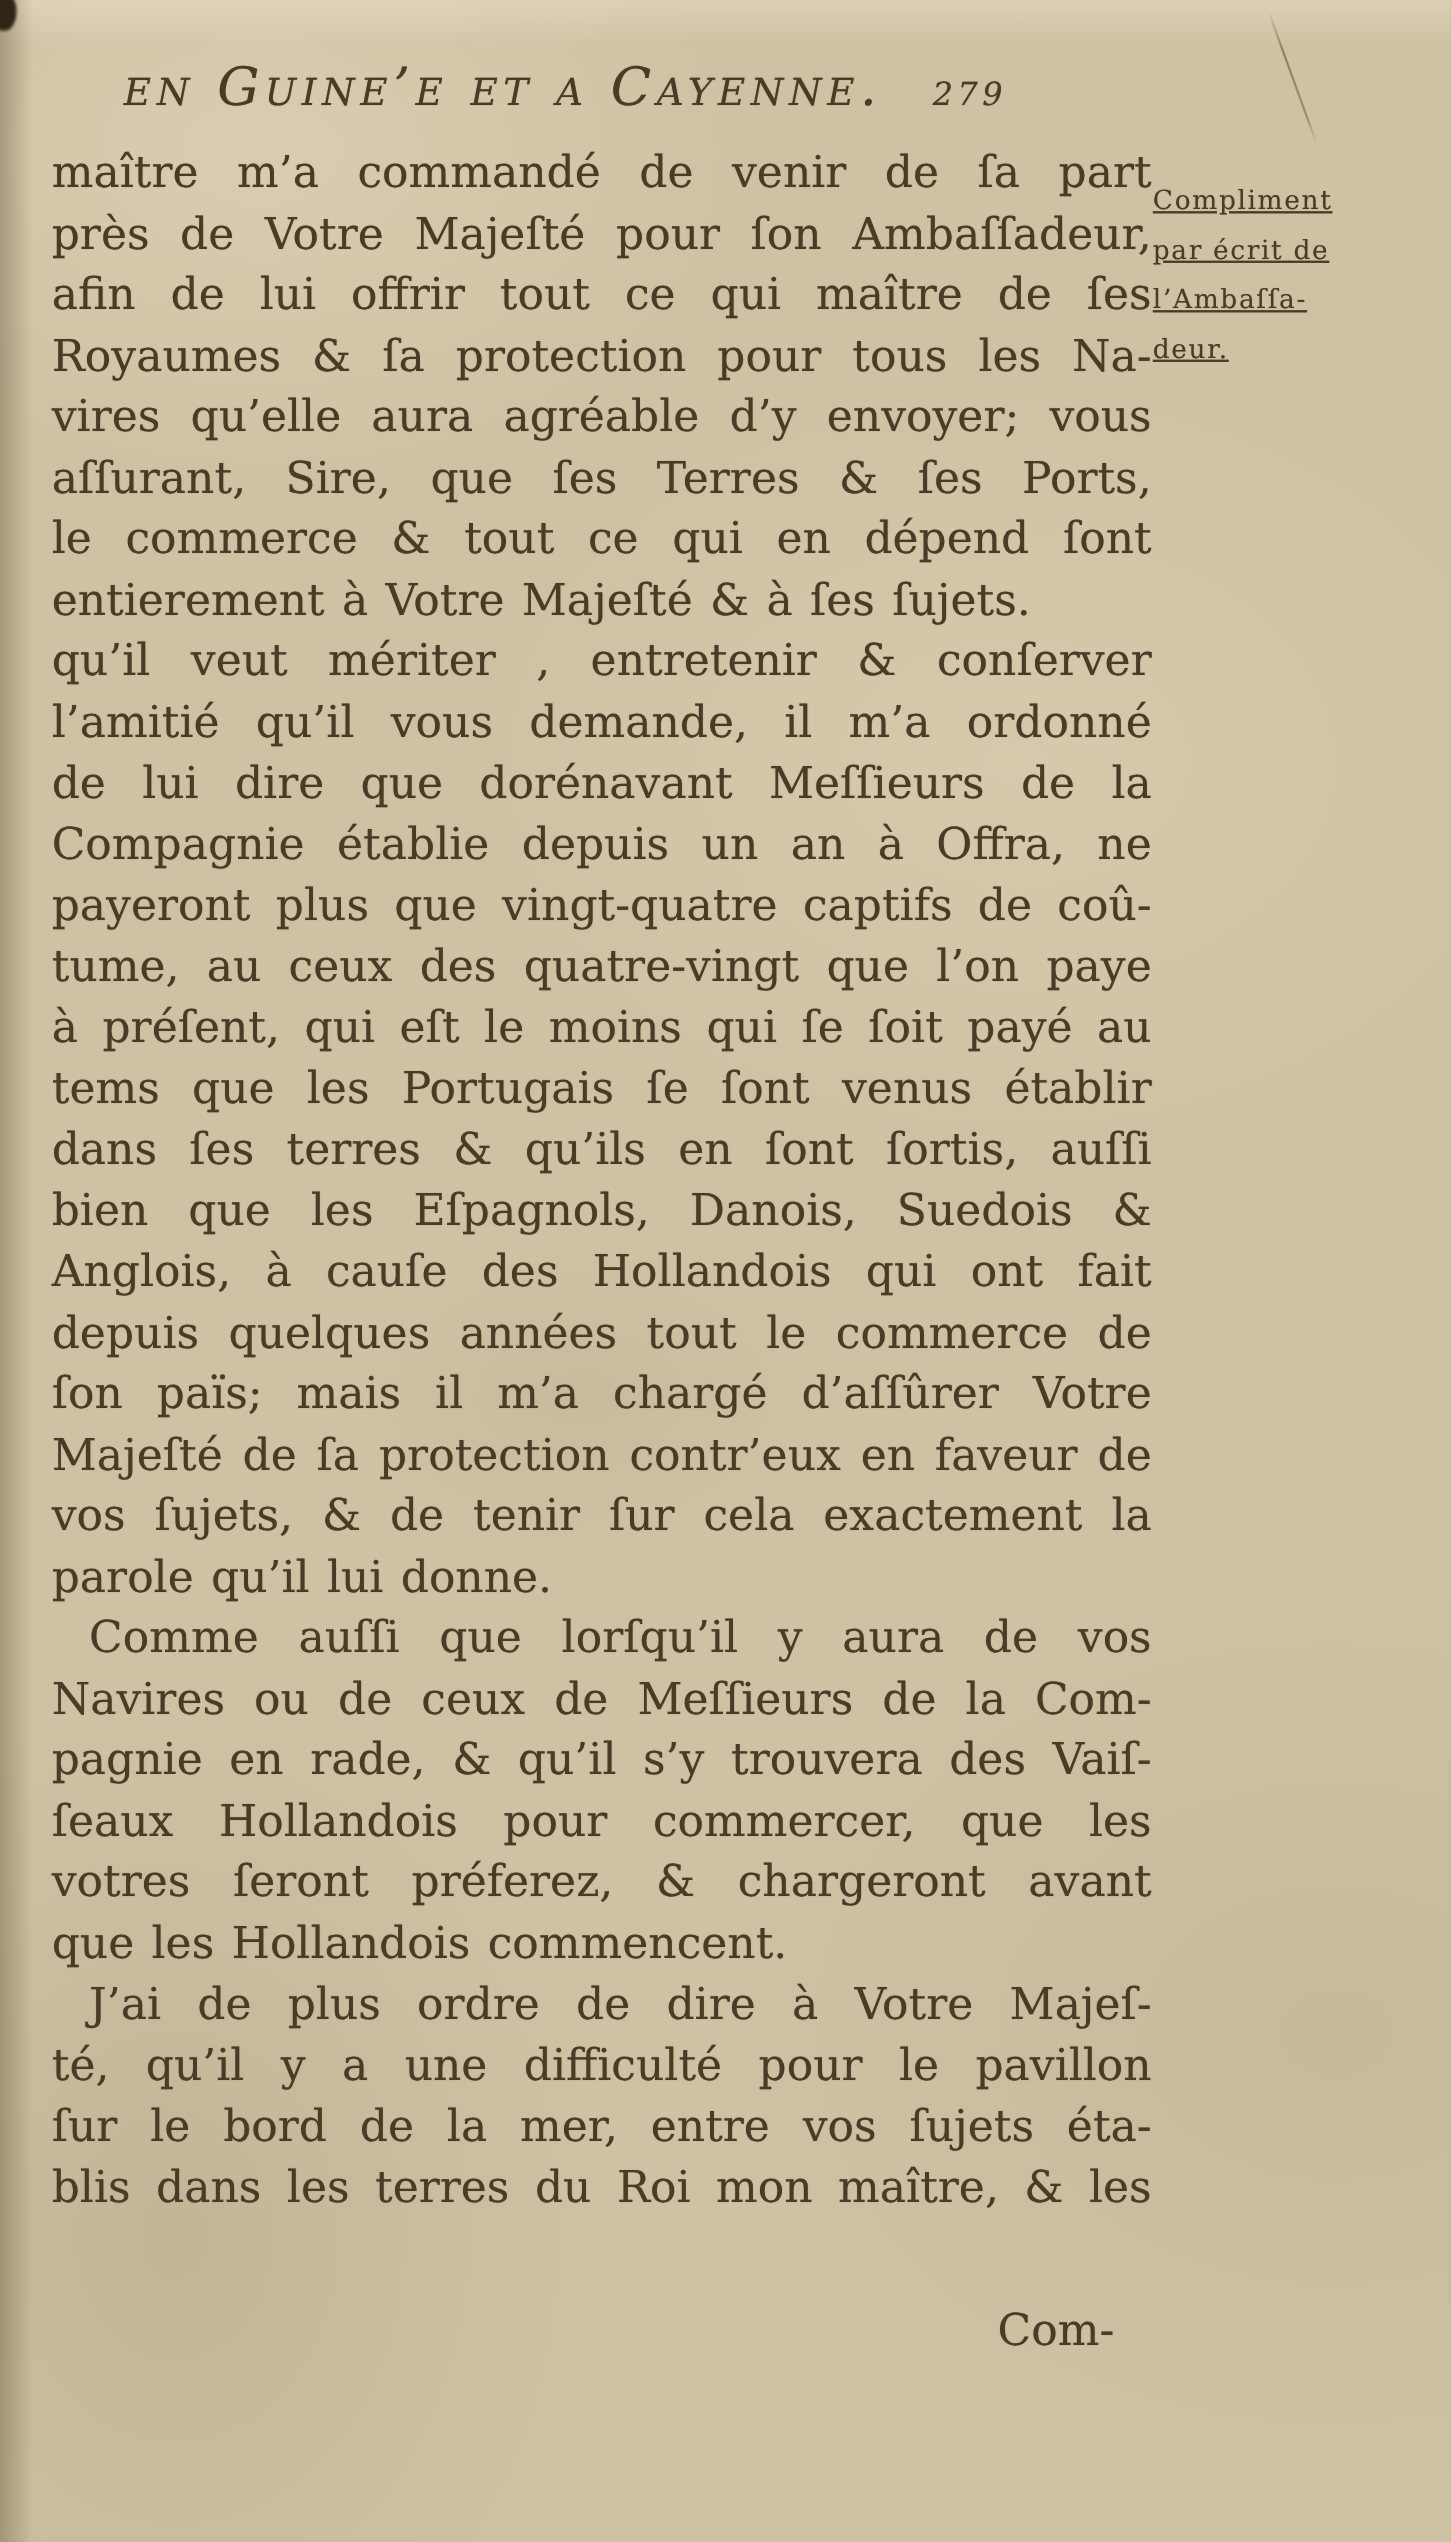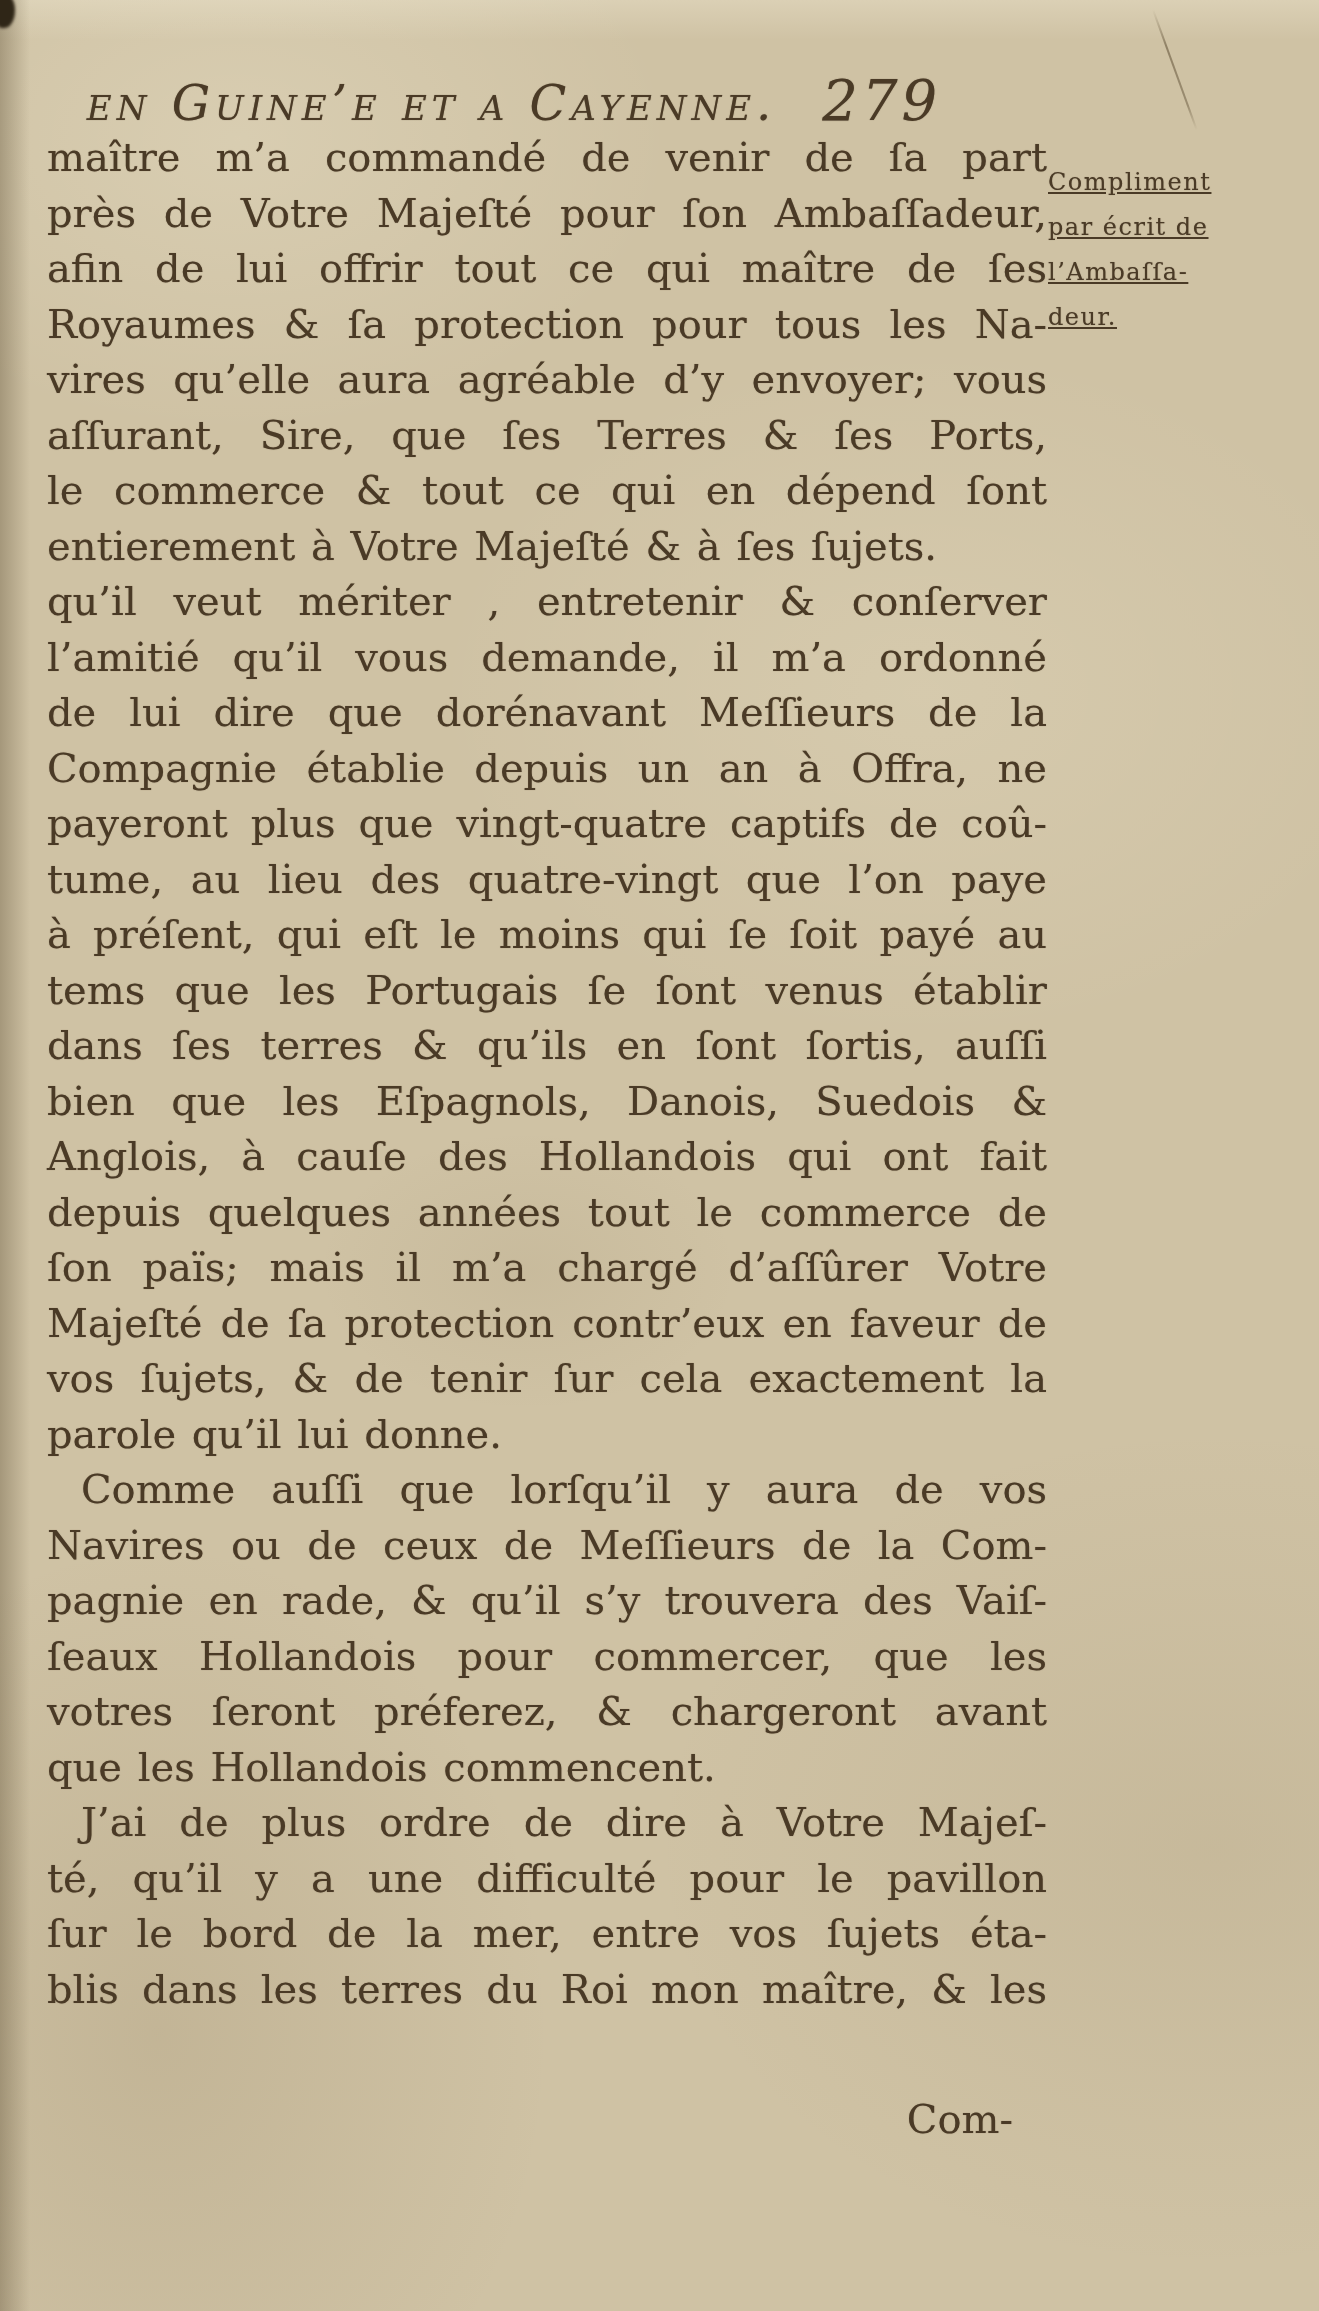--- a/index.html
+++ b/index.html
@@ -46,21 +46,21 @@
     transform:translateX(-43px);
     white-space:nowrap;
     font-style:italic;
   }
   .header .title{
     font-variant:small-caps;
     font-size:48px;letter-spacing:5px;
     text-shadow:0 0 1px rgba(63,50,30,.55);
   }
   .header .pagenum{
-    font-size:56px;letter-spacing:4px;
+    font-size:29px;letter-spacing:4px;
     text-shadow:0 0 1px rgba(63,50,30,.55);
     margin-top:24px;
   }
   
   .body{
     position:absolute;left:47px;top:130px;width:1000px;
     font-size:40px;line-height:55.5px;
     word-spacing:3px;
     text-shadow:0 0 1px rgba(70,56,36,.45);
   }
@@ -114,21 +114,21 @@
       <div class="line">Royaumes &amp; ſa protection pour tous les Na-</div>
       <div class="line">vires qu’elle aura agréable d’y envoyer; vous</div>
       <div class="line">aſſurant, Sire, que ſes Terres &amp; ſes Ports,</div>
       <div class="line">le commerce &amp; tout ce qui en dépend ſont</div>
       <div class="line end">entierement à Votre Majeſté &amp; à ſes ſujets.</div>
       <div class="line">qu’il veut mériter , entretenir &amp; conſerver</div>
       <div class="line">l’amitié qu’il vous demande, il m’a ordonné</div>
       <div class="line">de lui dire que dorénavant Meſſieurs de la</div>
       <div class="line">Compagnie établie depuis un an à Offra, ne</div>
       <div class="line">payeront plus que vingt-quatre captifs de coû-</div>
-      <div class="line">tume, au lieu des quatre-vingt que l’on paye</div>
+      <div class="line">tume, au ceux des quatre-vingt que l’on paye</div>
       <div class="line">à préſent, qui eſt le moins qui ſe ſoit payé au</div>
       <div class="line">tems que les Portugais ſe ſont venus établir</div>
       <div class="line">dans ſes terres &amp; qu’ils en ſont ſortis, auſſi</div>
       <div class="line">bien que les Eſpagnols, Danois, Suedois &amp;</div>
       <div class="line">Anglois, à cauſe des Hollandois qui ont fait</div>
       <div class="line">depuis quelques années tout le commerce de</div>
       <div class="line">ſon païs; mais il m’a chargé d’aſſûrer Votre</div>
       <div class="line">Majeſté de ſa protection contr’eux en faveur de</div>
       <div class="line">vos ſujets, &amp; de tenir ſur cela exactement la</div>
       <div class="line end">parole qu’il lui donne.</div>

